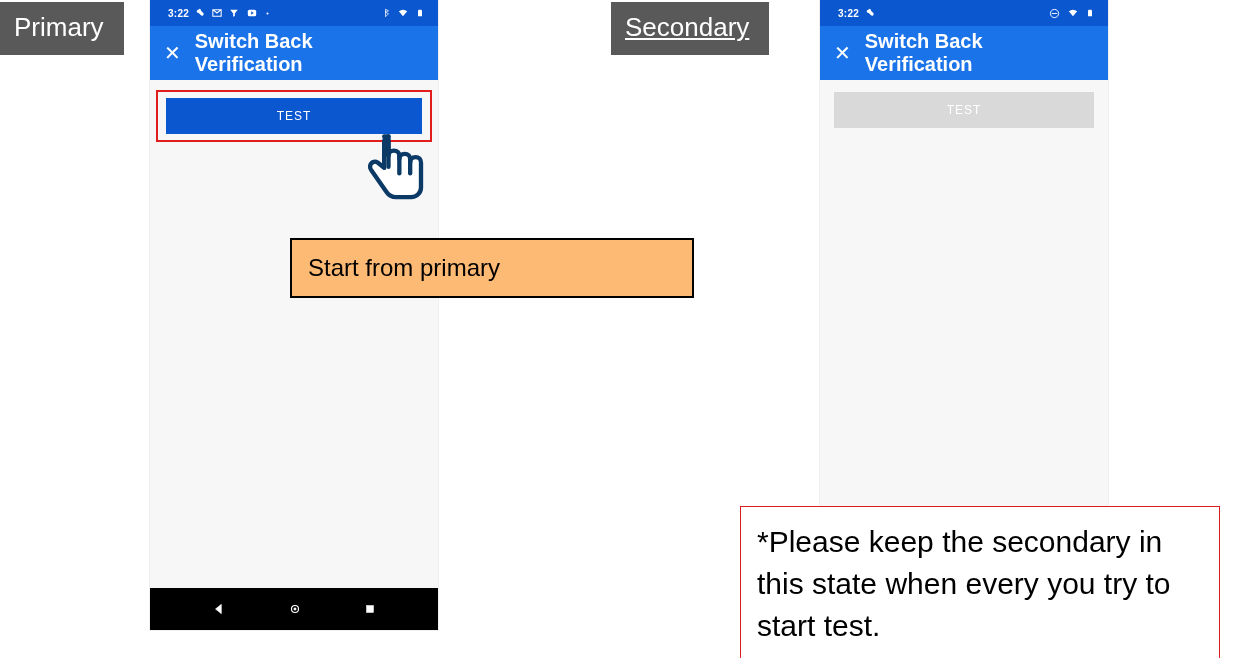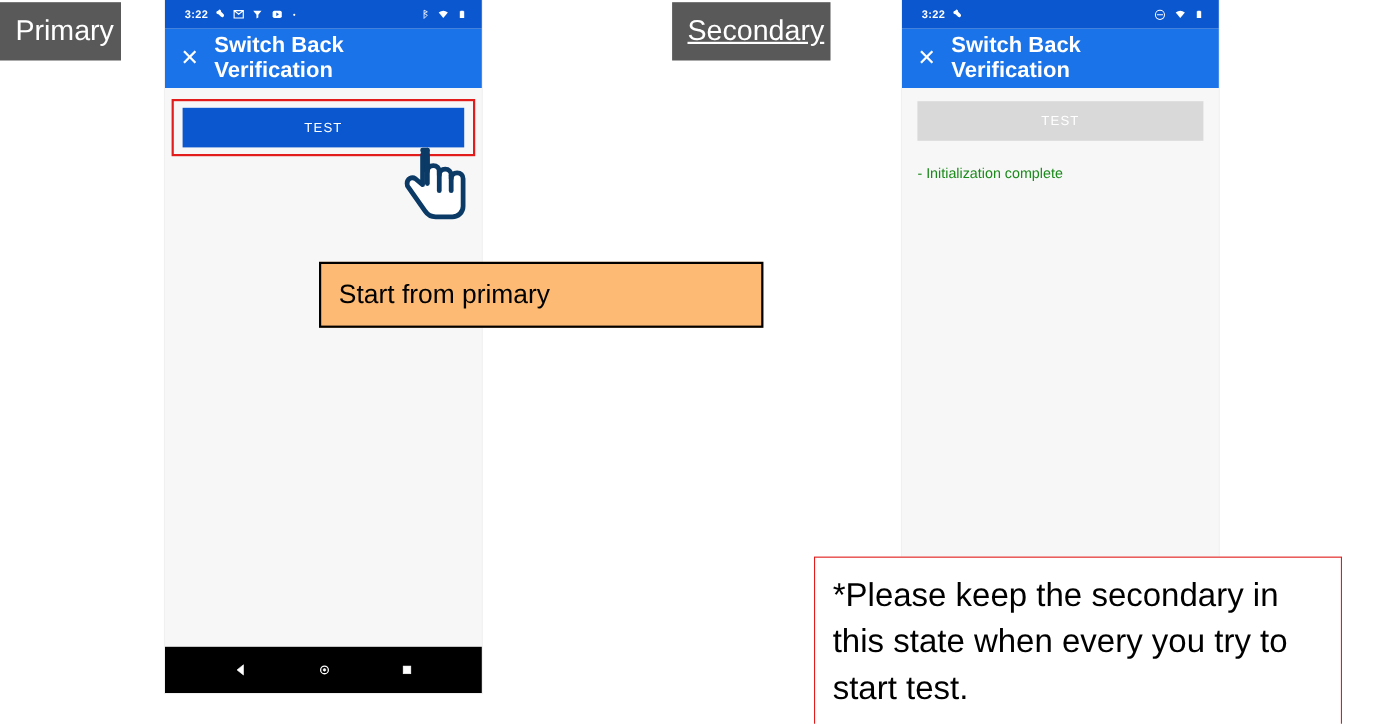--- a/index.html
+++ b/index.html
@@ -11,21 +11,21 @@
       position: relative;
       overflow: hidden;
     }
 
     
     .device-badge {
       position: absolute;
       background: #595959;
       color: #fff;
       font-size: 26px;
-      padding: 10px 6px 12px 14px;
+      padding: 10px 20px 12px 14px;
       z-index: 5;
     }
     .device-badge.primary-badge { left: 0; top: 2px; }
     .device-badge.secondary-badge { left: 611px; top: 2px; text-decoration: underline; }
 
     
     .phone {
       position: absolute;
       width: 288px;
       height: 630px;
@@ -276,21 +276,20 @@
     </div>
   </div>
 
   <div class="app-bar">
     <span class="close-x">✕</span>
     <span class="app-title">Switch Back Verification</span>
   </div>
 
   <div class="app-body">
     <button class="test-btn disabled">TEST</button>
-    <div class="status-text">- Initialization complete</div>
   </div>
 
   <div class="nav-bar">
     <span class="nav-ic">
         <svg width="14" height="14" viewBox="0 0 24 24">
           <path d="M16 4l-10 8 10 8z"></path>
         </svg>
       </span>
     <span class="nav-ic">
         <svg width="14" height="14" viewBox="0 0 24 24">

